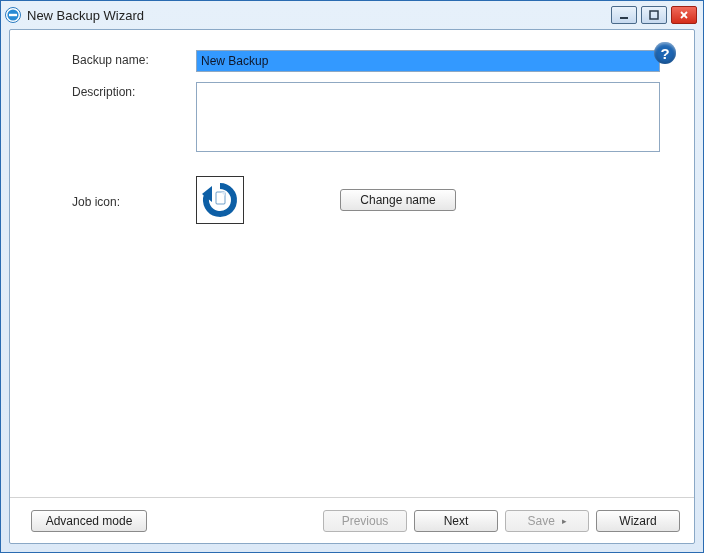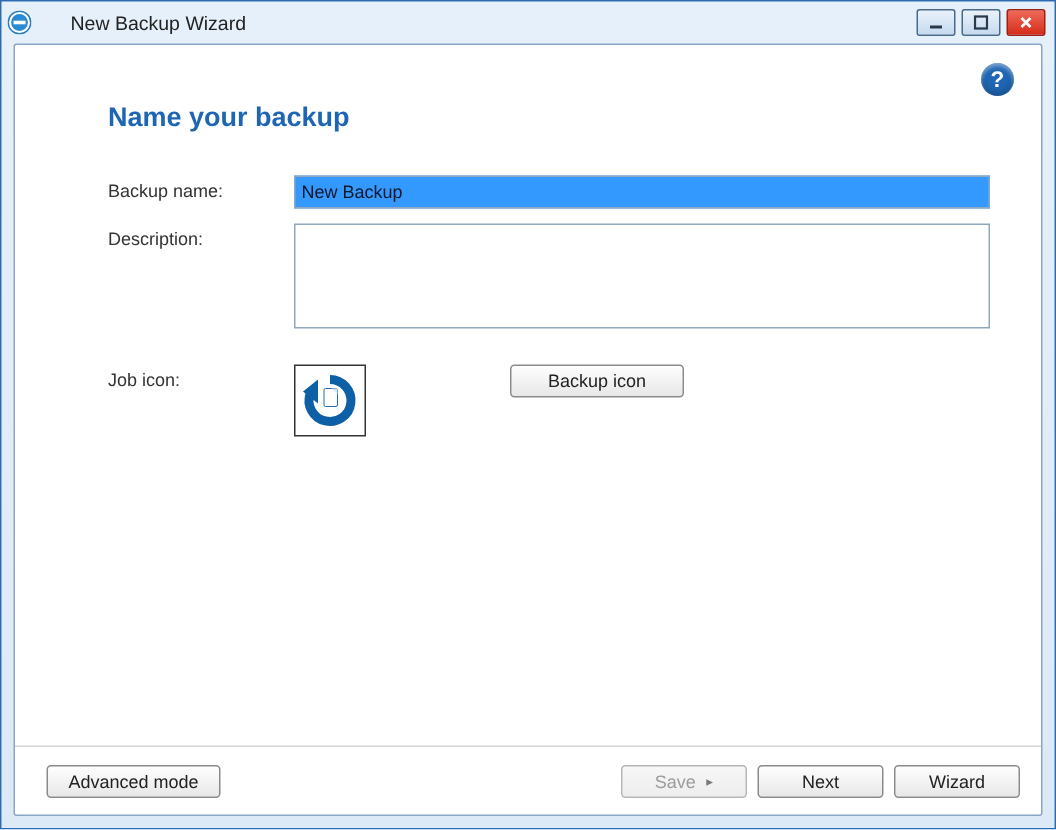--- a/index.html
+++ b/index.html
@@ -16,21 +16,20 @@
     width: 704px;
     height: 553px;
     background: linear-gradient(#e6f0fa, #dce9f7);
     position: relative;
   }
   .titlebar {
     height: 28px;
     display: flex;
     align-items: center;
     padding: 0 4px;
-    gap: 20px;
   }
   .title-icon {
     width: 16px; height: 16px;
     margin-right: 6px;
     display: inline-flex;
     align-items: center; justify-content: center;
   }
   .title-text {
     flex: 1;
     color: #222;
@@ -113,20 +112,21 @@
     height: 70px;
     border: 1px solid #8fa8c2;
     padding: 2px 4px;
     font-family: inherit;
     font-size: 12px;
     resize: none;
     margin-right: 10px;
   }
   .icon-row {
     display: flex;
+    align-items: center;
     padding-left: 38px;
     margin-top: 24px;
   }
   .icon-box {
     width: 48px; height: 48px;
     border: 1px solid #333;
     background: #fff;
     display: flex; align-items: center; justify-content: center;
     margin-right: 96px;
   }
@@ -196,21 +196,20 @@
           </svg>
       </div>
     </div>
   </div>
 
   <div class="client-area">
     <div class="content">
 
       <div class="help-icon">?</div>
 
-      <div class="page-heading">Name your backup</div>
 
       <div class="form-row">
         <div class="form-label">Backup name:</div>
         <input type="text" class="text-input selected" value="New Backup" style="">
       </div>
 
       <div class="form-row">
         <div class="form-label">Description:</div>
         <textarea class="textarea" style=""></textarea>
       </div>
@@ -220,36 +219,39 @@
         <div class="icon-box">
           <svg width="40" height="40" viewBox="0 0 40 40">
             <path d="M20 6 a14 14 0 1 1 -13.2 9.3" fill="none" stroke="#0d5fa6" stroke-width="6" stroke-linecap="butt"></path>
             <polygon points="2,14 12,6 12,22" fill="#0d5fa6"></polygon>
             <rect x="16" y="12" width="9" height="12" rx="1" fill="#ffffff"></rect>
             <rect x="16" y="12" width="9" height="12" rx="1" fill="none" stroke="#0d5fa6" stroke-width="0.6"></rect>
             <polygon points="25,12 25,16 21,12" fill="#dbe8f5"></polygon>
           </svg>
         </div>
         <button class="btn change-icon">
-          <span>Backup icon</span>
+          <span>Change name</span>
         </button>
       </div>
 
     </div>
 
     <div class="footer">
       <button class="btn advanced">
         <span>Advanced mode</span>
       </button>
       <div class="spacer"></div>
       <button class="btn disabled" disabled="">
+        <span>Previous</span>
+      </button>
+      <button class="btn">
+        <span>Next</span>
+      </button>
+      <button class="btn disabled" disabled="">
         <span>Save</span>
         <span class="chevron">▸</span>
-      </button>
-      <button class="btn">
-        <span>Next</span>
       </button>
       <button class="btn">
         <span>Wizard</span>
       </button>
     </div>
   </div>
 </div>
 
 </body></html>

